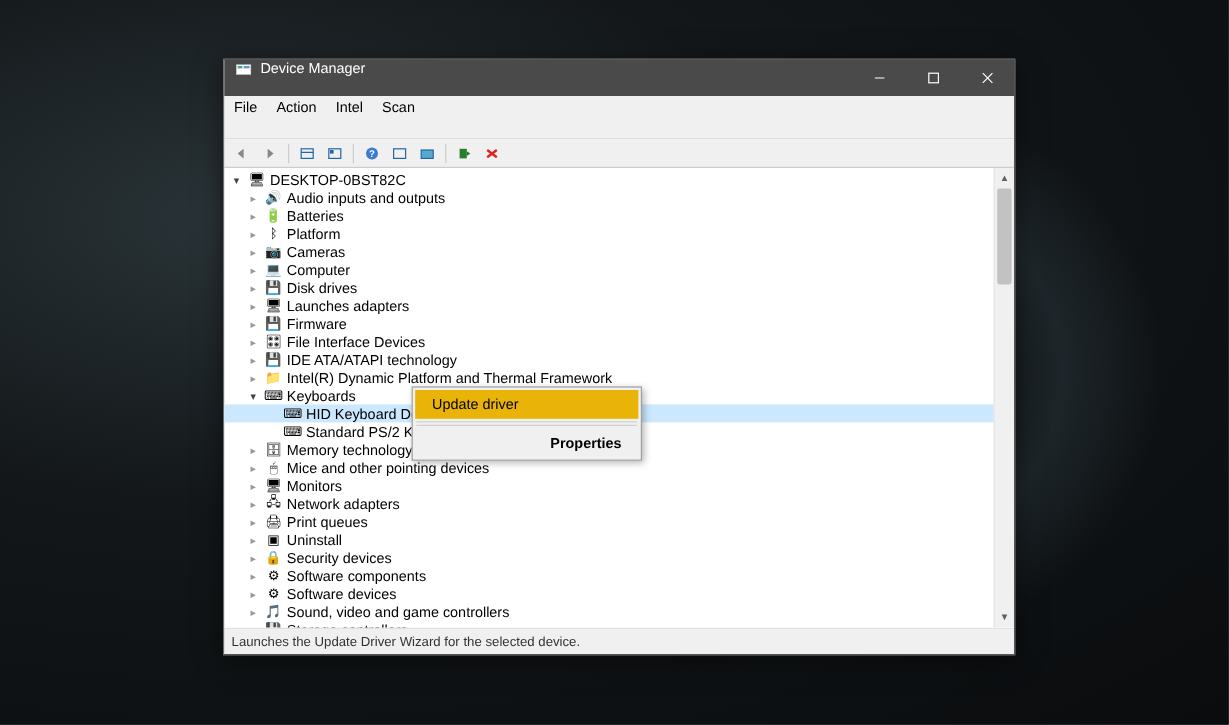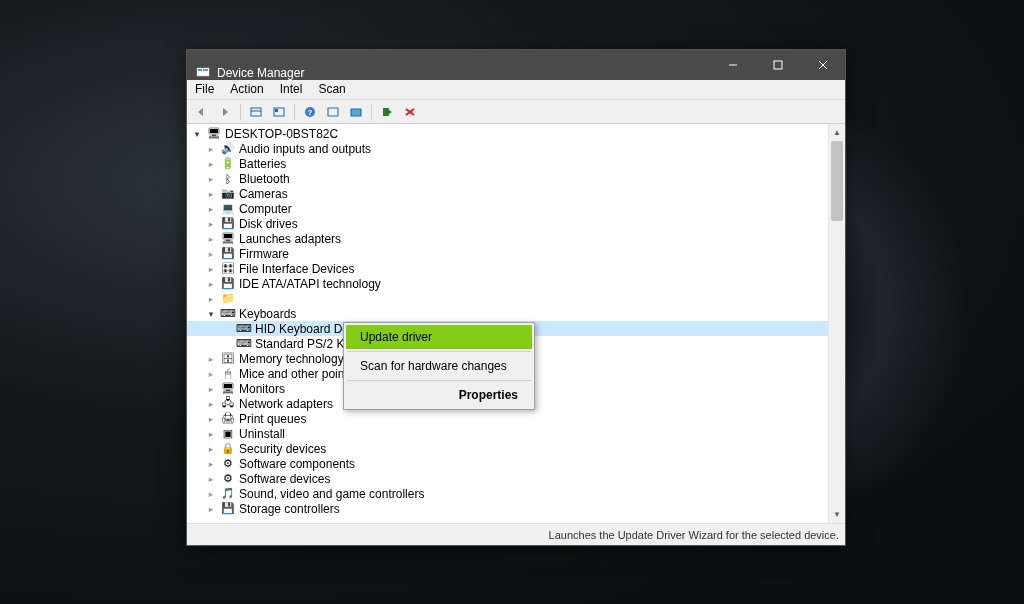--- a/index.html
+++ b/index.html
@@ -1,48 +1,48 @@
 <!DOCTYPE html>
 <html><head>
 <meta charset="utf-8">
 <style>
 * { margin: 0; padding: 0; box-sizing: border-box; font-family: "Segoe UI", Tahoma, sans-serif; }
 body { width: 1024px; height: 604px; background: #1a1f22; position: relative; overflow: hidden; }
 .desktop-bg { position: absolute; inset: 0; background: radial-gradient(ellipse at 20% 30%, #2a3438 0%, #131719 40%, #0a0c0e 100%); }
 .desktop-bg::before { content: ''; position: absolute; top: 10%; right: 5%; width: 600px; height: 500px; background: radial-gradient(ellipse, transparent 30%, rgba(60,80,90,0.3) 50%, transparent 70%); border-radius: 50%; }
 .window { position: absolute; left: 186px; top: 49px; width: 660px; height: 497px; background: #fff; border: 1px solid #555; box-shadow: 0 4px 20px rgba(0,0,0,0.5); display: flex; flex-direction: column; }
-.titlebar { height: 30px; background: #4a4a4a; display: flex; align-items: flex-end; color: #fff; font-size: 12px; }
+.titlebar { height: 30px; background: #4a4a4a; display: flex; align-items: flex-start; color: #fff; font-size: 12px; }
 .titlebar-icon { width: 16px; height: 16px; margin: 0 6px 0 8px; display: flex; align-items: center; justify-content: center; }
 .titlebar-title { flex: 1; }
 .titlebar-controls { display: flex; }
 .titlebar-btn { width: 45px; height: 30px; display: flex; align-items: center; justify-content: center; color: #fff; cursor: pointer; }
-.menubar { height: 20px; background: #f0f0f0; display: flex; font-size: 12px; border-bottom: 1px solid #ddd; }
+.menubar { height: 36px; background: #f0f0f0; display: flex; font-size: 12px; border-bottom: 1px solid #ddd; }
 .menu-item { padding: 2px 8px; cursor: pointer; }
 .toolbar { height: 24px; background: #f0f0f0; border-bottom: 1px solid #ccc; display: flex; align-items: center; padding: 0 4px; gap: 1px; }
 .tb-btn { width: 22px; height: 20px; display: flex; align-items: center; justify-content: center; cursor: pointer; font-size: 11px; }
 .tb-sep { width: 1px; height: 16px; background: #ccc; margin: 0 3px; }
 .tree-area { flex: 1; background: #fff; overflow: hidden; position: relative; font-size: 12px; }
 .tree { padding: 2px 0; }
 .tree-row { display: flex; align-items: center; height: 15px; padding-left: 4px; white-space: nowrap; cursor: pointer; }
 .tree-row.selected { background: #cce8ff; }
 .tree-arrow { width: 12px; font-size: 9px; color: #666; text-align: center; cursor: pointer; }
 .tree-arrow.expanded::before { content: '▾'; color: #444; }
 .tree-arrow.collapsed::before { content: '▸'; color: #999; }
 .tree-arrow.none::before { content: ''; }
 .tree-icon { width: 16px; height: 14px; margin: 0 3px; display: flex; align-items: center; justify-content: center; font-size: 11px; }
 .indent-0 { padding-left: 4px; }
 .indent-1 { padding-left: 18px; }
 .indent-2 { padding-left: 34px; }
 .scrollbar { position: absolute; right: 0; top: 0; bottom: 0; width: 17px; background: #f0f0f0; border-left: 1px solid #e5e5e5; }
 .scroll-btn { height: 17px; display: flex; align-items: center; justify-content: center; font-size: 8px; color: #606060; cursor: pointer; }
 .scroll-thumb { position: absolute; top: 17px; left: 2px; right: 2px; height: 80px; background: #c2c2c2; border-radius: 2px; }
-.statusbar { height: 22px; background: #f0f0f0; border-top: 1px solid #ddd; font-size: 11px; display: flex; align-items: center; padding: 0 6px; color: #333; justify-content: flex-end; }
+.statusbar { height: 22px; background: #f0f0f0; border-top: 1px solid #ddd; font-size: 11px; display: flex; align-items: center; padding: 0 6px; color: #333; }
 .context-menu { position: absolute; left: 343px; top: 322px; width: 192px; background: #f0f0f0; border: 1px solid #a0a0a0; box-shadow: 2px 2px 6px rgba(0,0,0,0.3); font-size: 12px; z-index: 100; padding: 2px; }
 .ctx-item { padding: 5px 14px; cursor: pointer; }
-.ctx-item.highlighted { background: #84cc16; }
+.ctx-item.highlighted { background: #eab308; }
 .ctx-sep { height: 1px; background: #d0d0d0; margin: 2px 1px; }
 .ctx-item.bold { font-weight: 700; text-align: right; }
 svg { display: block; }
 </style>
 </head>
 <body>
 
 <div class="desktop-bg"></div>
 
 <div class="window">
@@ -151,21 +151,21 @@
           <span>Audio inputs and outputs</span>
         </div>
         <div class="tree-row indent-1">
           <span class="tree-arrow collapsed"></span>
           <span class="tree-icon">🔋</span>
           <span>Batteries</span>
         </div>
         <div class="tree-row indent-1">
           <span class="tree-arrow collapsed"></span>
           <span class="tree-icon">ᛒ</span>
-          <span>Bluetooth</span>
+          <span>Platform</span>
         </div>
         <div class="tree-row indent-1">
           <span class="tree-arrow collapsed"></span>
           <span class="tree-icon">📷</span>
           <span>Cameras</span>
         </div>
         <div class="tree-row indent-1">
           <span class="tree-arrow collapsed"></span>
           <span class="tree-icon">💻</span>
           <span>Computer</span>
@@ -191,20 +191,21 @@
           <span>File Interface Devices</span>
         </div>
         <div class="tree-row indent-1">
           <span class="tree-arrow collapsed"></span>
           <span class="tree-icon">💾</span>
           <span>IDE ATA/ATAPI technology</span>
         </div>
         <div class="tree-row indent-1">
           <span class="tree-arrow collapsed"></span>
           <span class="tree-icon">📁</span>
+          <span>Intel(R) Dynamic Platform and Thermal Framework</span>
         </div>
         <div class="tree-row indent-1">
           <span class="tree-arrow expanded"></span>
           <span class="tree-icon">⌨</span>
           <span>Keyboards</span>
         </div>
         <div class="tree-row indent-2 selected">
           <span class="tree-arrow none"></span>
           <span class="tree-icon">⌨</span>
           <span>HID Keyboard Device</span>
@@ -278,16 +279,15 @@
   </div>
 
   <div class="statusbar">
     <span>Launches the Update Driver Wizard for the selected device.</span>
   </div>
 </div>
 
 <div class="context-menu" id="ctx">
     <div class="ctx-item highlighted">Update driver</div>
     <div class="ctx-sep"></div>
-    <div class="ctx-item">Scan for hardware changes</div>
     <div class="ctx-sep"></div>
     <div class="ctx-item bold">Properties</div>
   </div>
 
 </body></html>

